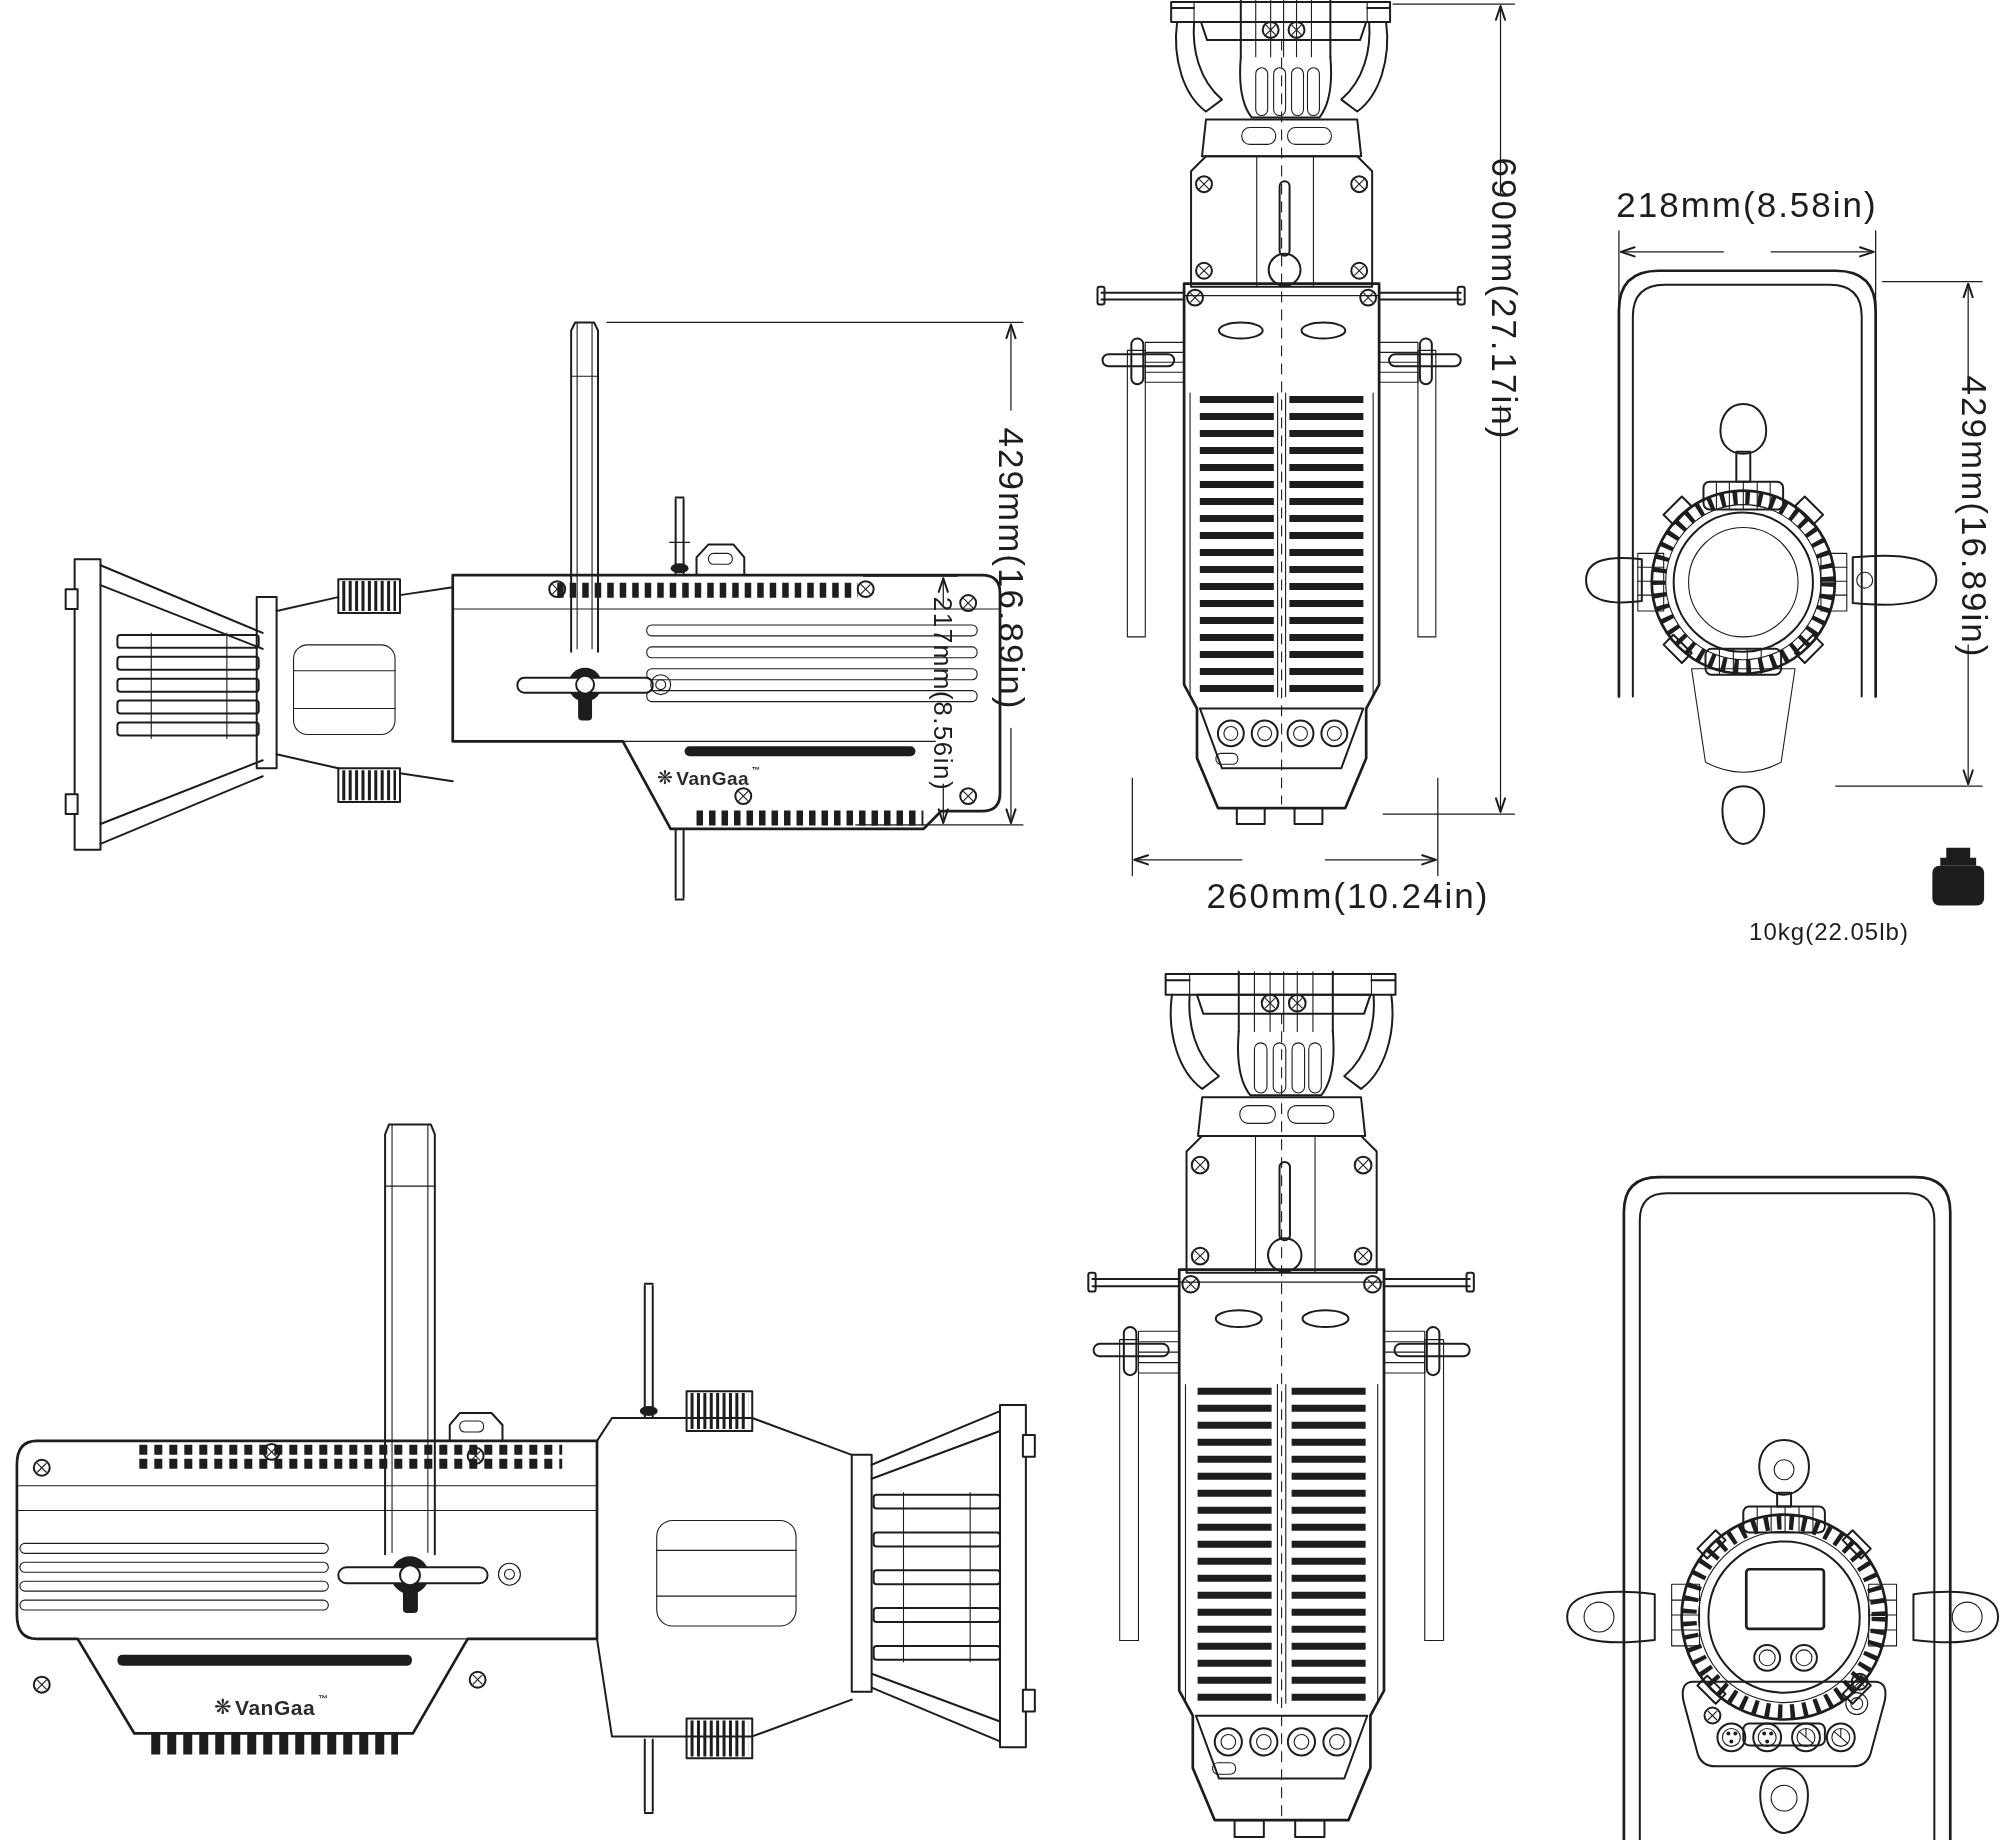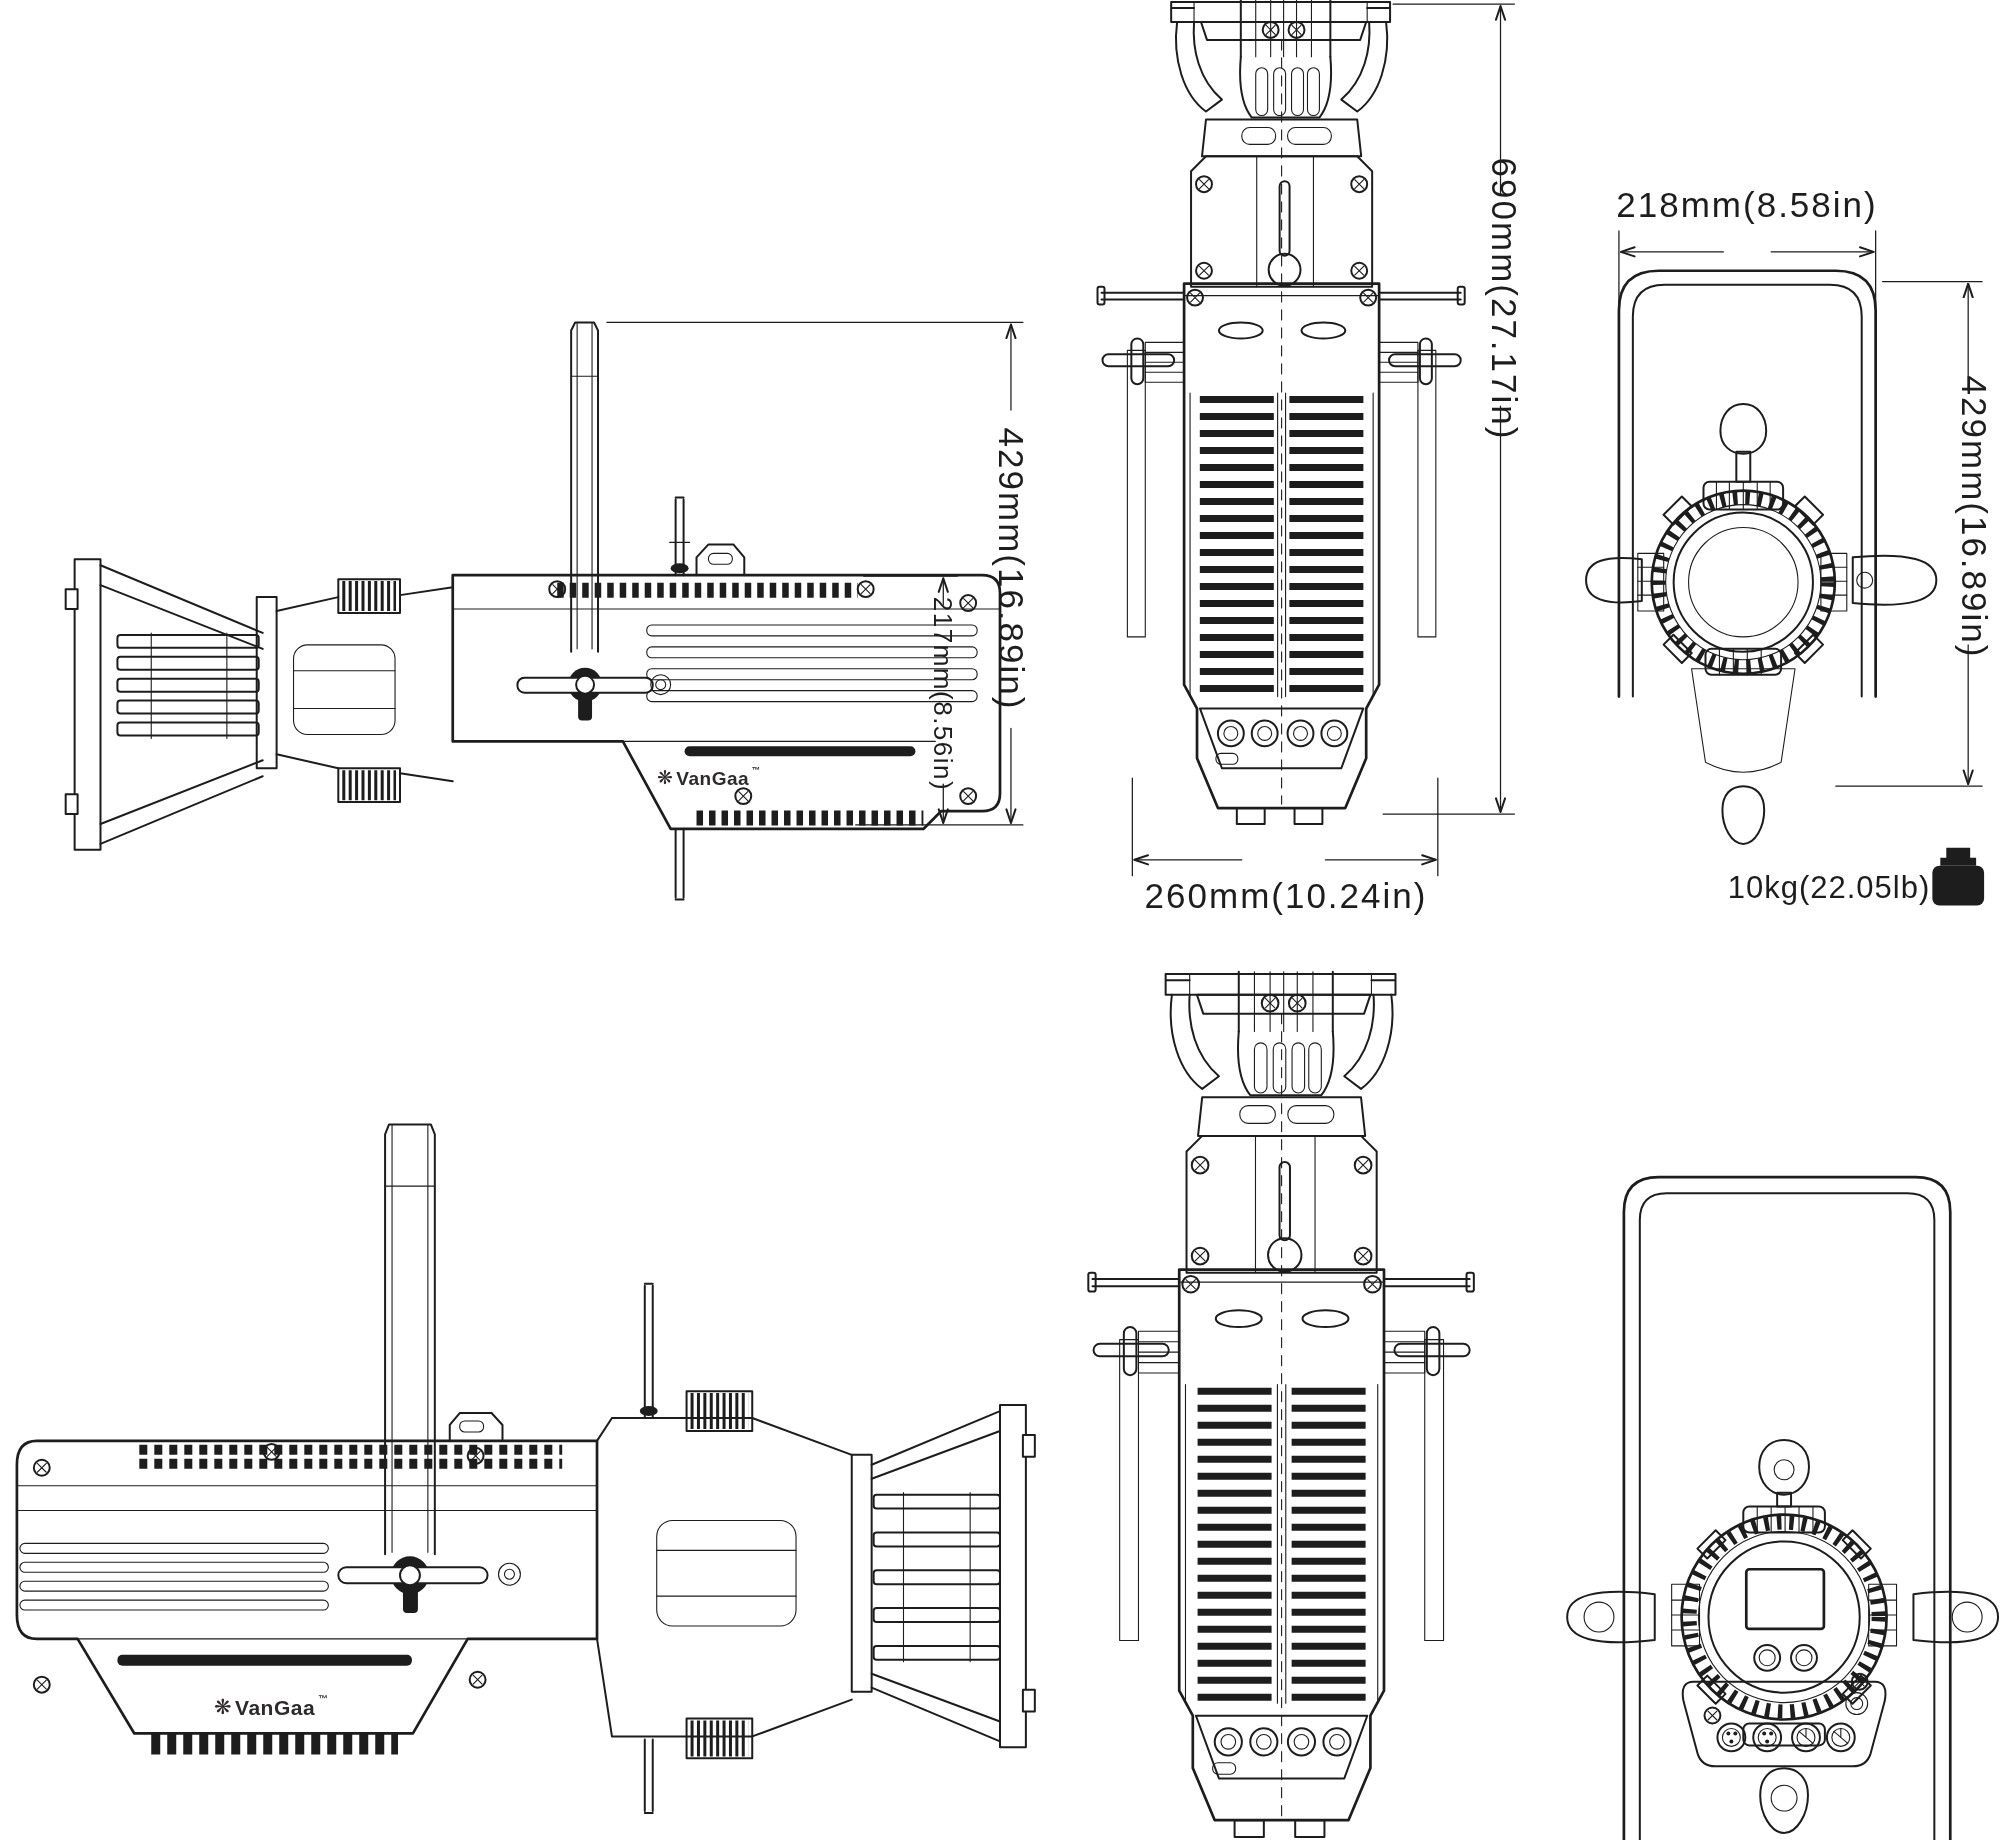--- a/index.html
+++ b/index.html
@@ -352,27 +352,27 @@
     <rect class="dk" x="1942" y="870" width="52" height="40" rx="7"></rect>
   </g>
 </svg>
 
 <div class="lbl rot" style="left:1011px;top:569px;font-size:35px">429mm(16.89in)</div>
 
 <div class="lbl rot" style="left:942px;top:694px;font-size:26px;letter-spacing:1.5px">217mm(8.56in)</div>
 
 <div class="lbl rot" style="left:1504px;top:299px;font-size:35px">690mm(27.17in)</div>
 
-<div class="lbl" style="left:1286px;top:896px;font-size:35px">260mm(10.24in)</div>
+<div class="lbl" style="left:1348px;top:896px;font-size:35px">260mm(10.24in)</div>
 
 <div class="lbl" style="left:1747px;top:205px;font-size:35px">218mm(8.58in)</div>
 
 <div class="lbl rot" style="left:1974px;top:517px;font-size:35px">429mm(16.89in)</div>
 
-<div class="lbl" style="left:1829px;top:888px;font-size:31px;letter-spacing:1px">10kg(22.05lb)</div>
+<div class="lbl" style="left:1829px;top:932px;font-size:24px;letter-spacing:1px">10kg(22.05lb)</div>
 
 <div class="logo" style="left:709px;top:779px;font-size:19px">
   <span class="flower">❋</span>
   <span>VanGaa</span>
   <sup>™</sup>
 </div>
 
 <div class="logo" style="left:271px;top:1708px;font-size:21px">
   <span class="flower">❋</span>
   <span>VanGaa</span>

